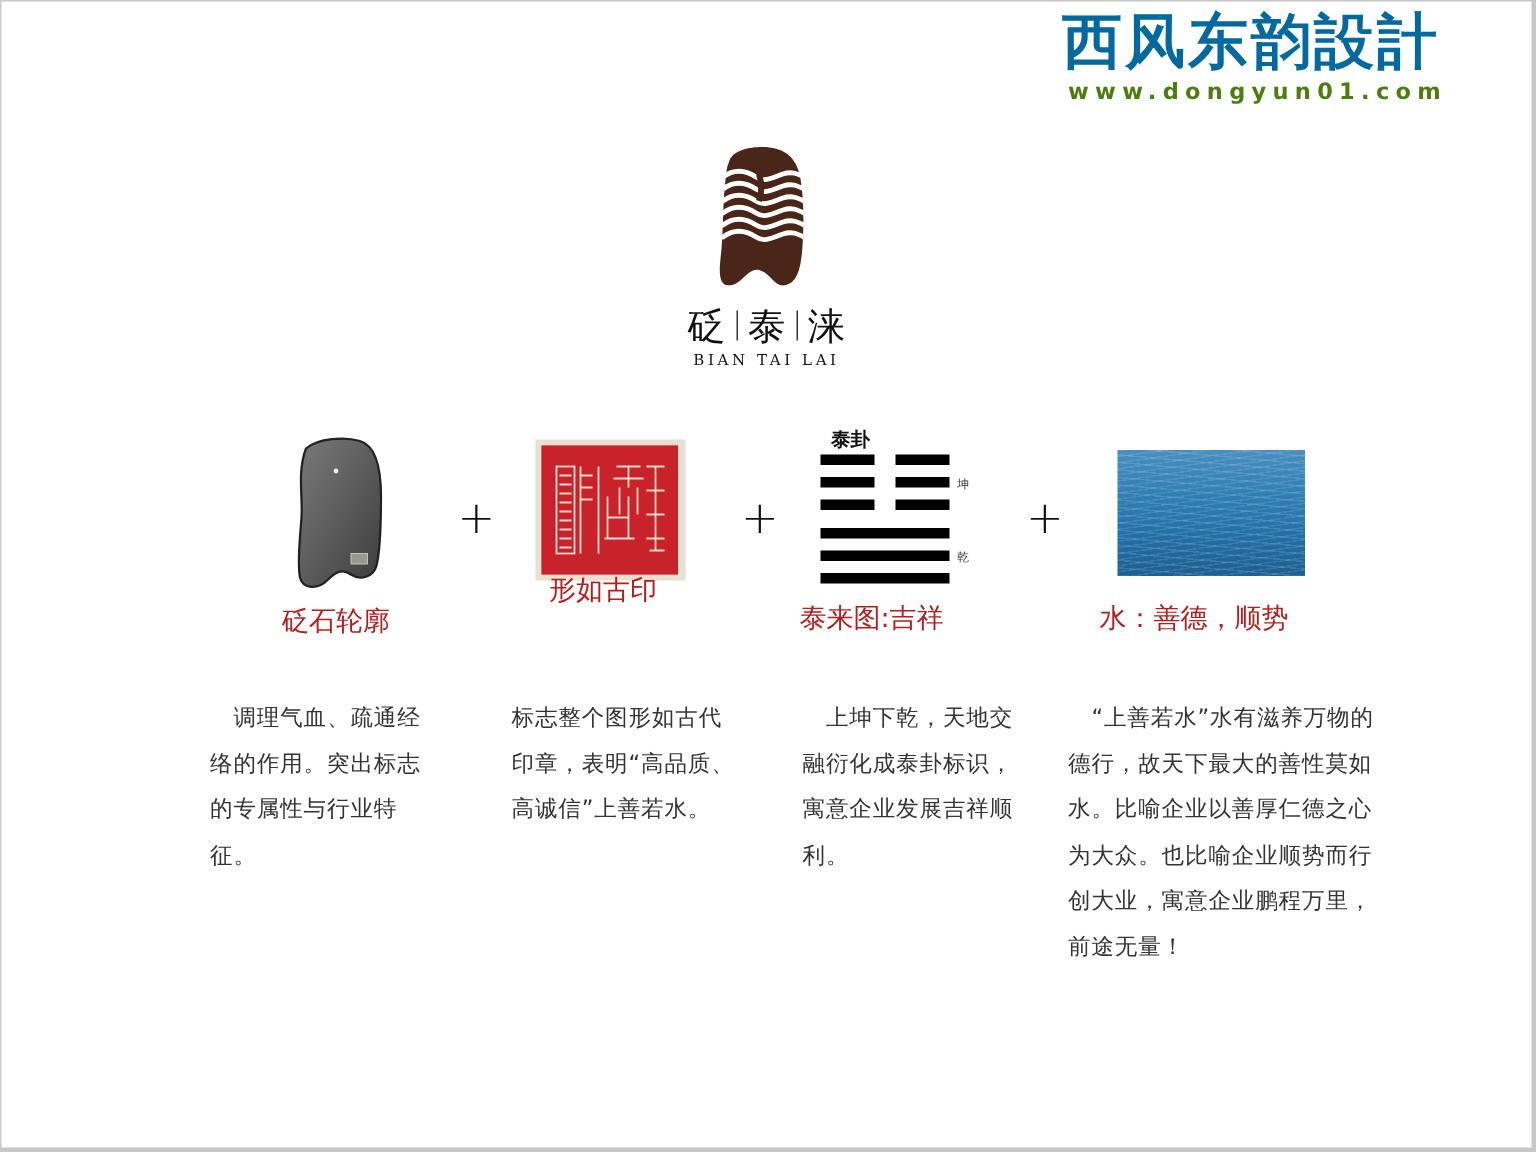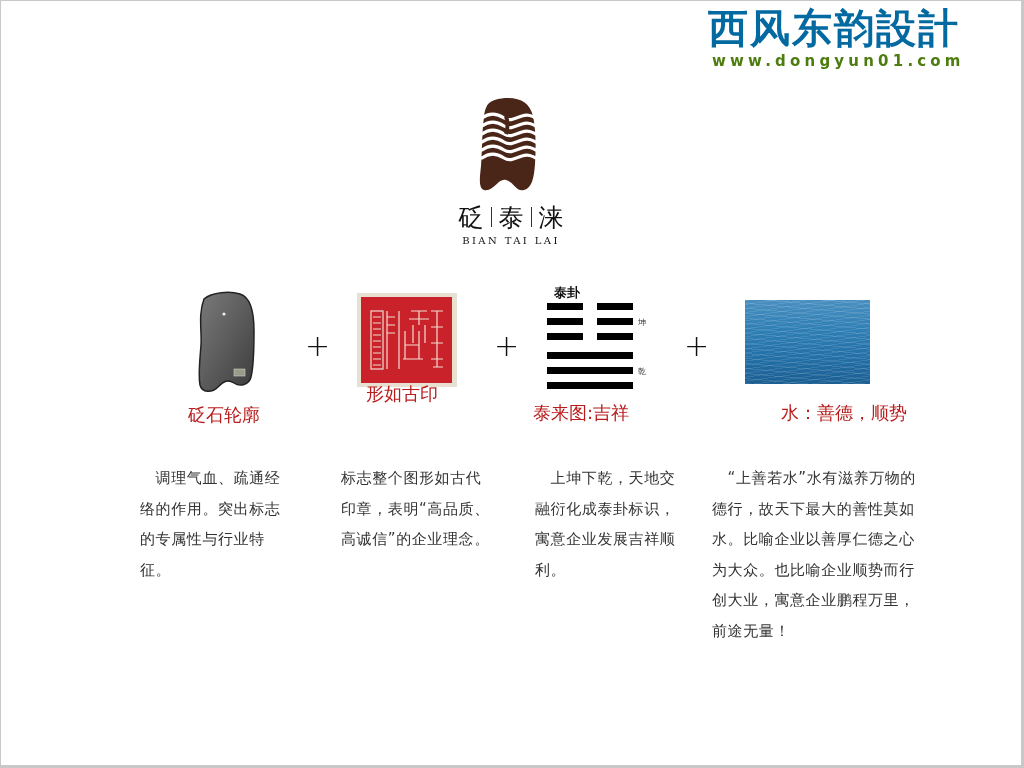--- a/index.html
+++ b/index.html
@@ -130,21 +130,21 @@
       <path d="M12 20 H20 M12 26 H20 M12 32 H20 M12 38 H20 M12 44 H20 M12 50 H20 M12 56 H20 M12 62 H20 M12 68 H20"></path>
       <path d="M26 14 V72 M26 20 H34 M26 28 H34 M26 36 H34"></path>
       <path d="M38 14 V72"></path>
       <path d="M44 34 V62 M44 48 H58 M58 34 V62 M42 62 H62"></path>
       <path d="M50 14 H66 M58 14 V28 M48 22 H68 M52 28 V46 M64 28 V46"></path>
       <path d="M70 14 H82 M76 14 V70 M70 30 H82 M70 46 H82 M70 62 H82 M72 70 H82"></path>
     </g>
   </svg>
 </div>
 <div class="abs caption" style="left:366px; top:382px;">形如古印</div>
-<div class="abs para" style="left:341px; top:463px; width:152px;">标志整个图形如古代印章，表明“高品质、高诚信”的企业理念。</div>
+<div class="abs para" style="left:341px; top:463px; width:152px;">标志整个图形如古代印章，表明“高品质、高诚信”上善若水。</div>
 
 <div class="abs plus" style="left:494px; top:331px;">+</div>
 
 <div class="abs hex-title">泰卦</div>
 <div class="abs" style="left:547px; top:303px; width:90px; height:88px;">
   <div class="hex-line" style="left:0; top:0; width:36px;"></div>
   <div class="hex-line" style="left:50px; top:0; width:36px;"></div>
   <div class="hex-line" style="left:0; top:15px; width:36px;"></div>
   <div class="hex-line" style="left:50px; top:15px; width:36px;"></div>
   <div class="hex-line" style="left:0; top:30px; width:36px;"></div>
@@ -154,14 +154,14 @@
   <div class="hex-line" style="left:0; top:79px; width:86px;"></div>
 </div>
 <div class="abs hex-label" style="left:638px; top:317px;">坤</div>
 <div class="abs hex-label" style="left:638px; top:366px;">乾</div>
 <div class="abs caption" style="left:533px; top:401px;">泰来图:吉祥</div>
 <div class="abs para" style="left:535px; top:463px; width:152px;">　上坤下乾，天地交融衍化成泰卦标识，寓意企业发展吉祥顺利。</div>
 
 <div class="abs plus" style="left:684px; top:331px;">+</div>
 
 <div class="abs water"></div>
-<div class="abs caption" style="left:733px; top:401px;margin-left:48px;">水：善德，顺势</div>
+<div class="abs caption" style="left:733px; top:401px;">水：善德，顺势</div>
 <div class="abs para" style="left:712px; top:463px; width:218px;">　“上善若水”水有滋养万物的德行，故天下最大的善性莫如水。比喻企业以善厚仁德之心为大众。也比喻企业顺势而行创大业，寓意企业鹏程万里，前途无量！</div>
 
 </body></html>

